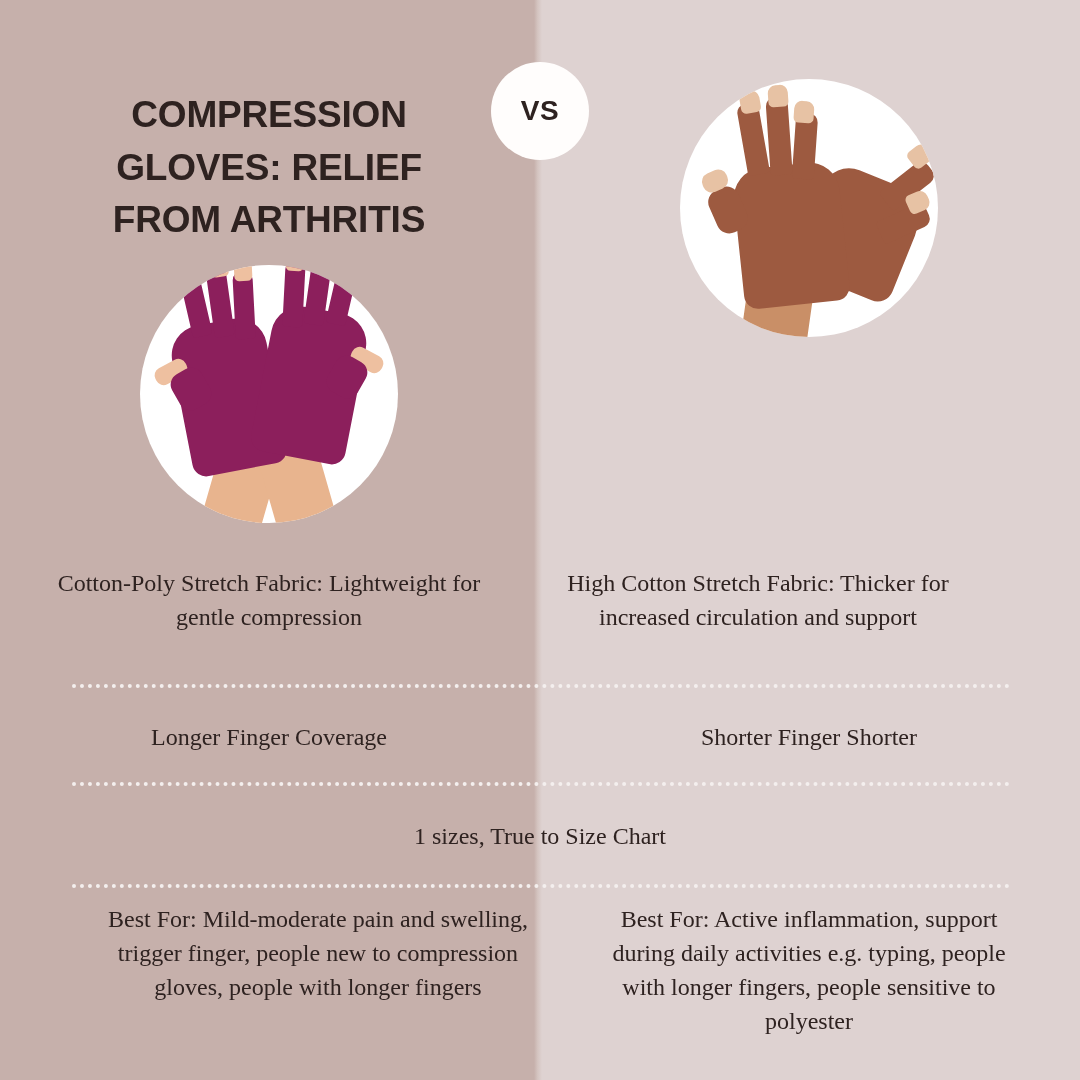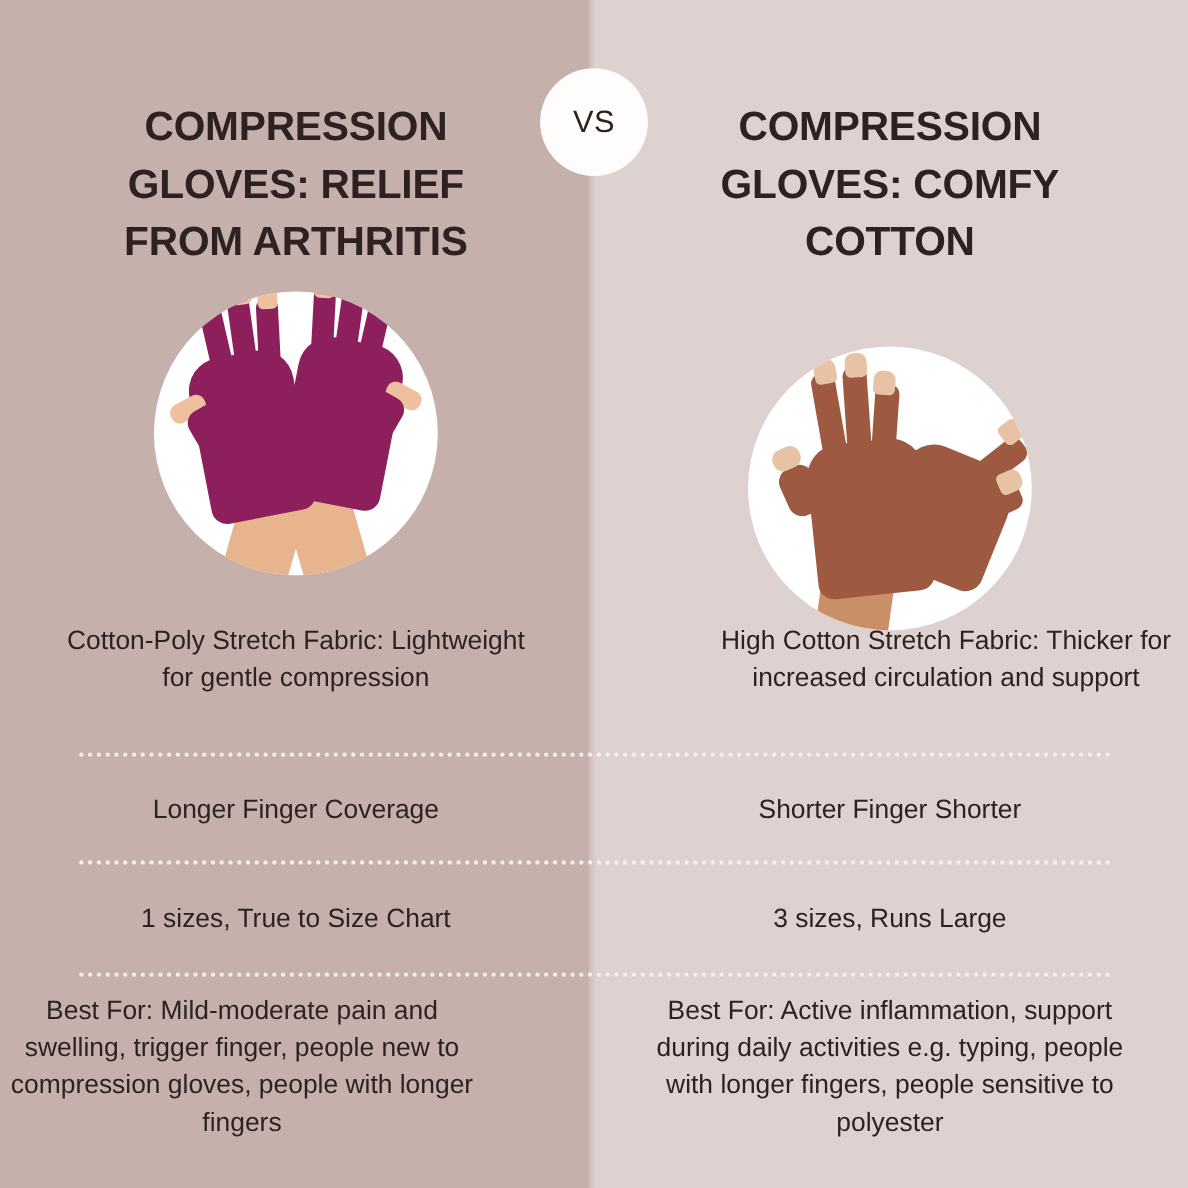--- a/index.html
+++ b/index.html
@@ -91,21 +91,21 @@
   
   .spec {
     width:440px;
     text-align:center;
     font-size:24px;
     line-height:1.42;
     color:#2e2220;
   }
 
   
-  .row-slot { position:absolute; width:100%; display:flex; justify-content:center; }
+  .row-slot { position:absolute; width:100%; display:flex; justify-content:center;font-family:Liberation Serif, serif; }
   #slot-a { top:566px; }
   #slot-b { top:720px; }
   #slot-c { top:819px; }
   #slot-d { top:902px; }
 
   
   .rule {
     position:absolute; left:72px; width:938px; height:4px;
     border-top:4px dotted #f4efee;
   }
@@ -114,21 +114,21 @@
   #rule-3 { top:884px; }
 
   
   #vs-badge {
     position:absolute;
     left:491px; top:62px;
     width:98px; height:98px;
     border-radius:50%;
     background:#fffdfc;
     display:flex; align-items:center; justify-content:center;
-    font-size:28px; font-weight:normal; color:#2e2220;
+    font-size:28px; font-weight:bold; color:#2e2220;
     letter-spacing:0.5px;
     z-index:5;
   }
 </style>
 </head>
 <body>
 
 <div id="stage">
 
   <div class="panel-bg" id="panel-left-bg"></div>
@@ -163,21 +163,20 @@
         <div class="nail" style="right:70px;  top:-20px; transform:rotate(8deg);"></div>
         <div class="nail" style="right:94px;  top:-16px; transform:rotate(3deg);"></div>
         <div class="nail skin-dark" style="right:14px; top:86px; width:34px; height:18px; border-radius:8px; transform:rotate(28deg);"></div>
         <div class="finger" style="background:#8c1f5c; right:34px; top:92px; width:34px; height:40px; border-radius:12px; transform:rotate(30deg);"></div>
       </div>
     </div>
   </div>
 
   <div class="col" id="col-right">
 
-    <div class="heading">Compression Gloves: Comfy Cotton</div>
 
     <div class="product-circle">
       <div class="glove-scene">
         <div class="arm skin-dark l" style="left:66px; bottom:-20px; width:66px; height:110px; transform:rotate(8deg);"></div>
 
         <div class="glove brown" style="right:26px; top:96px; width:104px; height:116px; border-radius:28px 40px 16px 16px; transform:rotate(22deg);"></div>
         <div class="finger" style="background:#9d5a40; right:18px; top:78px; width:24px; height:56px; transform:rotate(52deg);"></div>
         <div class="nail" style="right:8px; top:66px; width:20px; height:22px; background:#e7c2a4; transform:rotate(52deg);"></div>
         <div class="finger" style="background:#9d5a40; right:22px; top:118px; width:24px; height:52px; transform:rotate(66deg);"></div>
         <div class="nail" style="right:10px; top:112px; width:20px; height:22px; background:#e7c2a4; transform:rotate(66deg);"></div>
@@ -192,45 +191,42 @@
         <div class="finger" style="background:#9d5a40; left:32px; top:108px; width:32px; height:46px; border-radius:13px; transform:rotate(-24deg);"></div>
         <div class="nail" style="left:22px; top:92px; width:26px; height:20px; background:#e7c2a4; border-radius:9px; transform:rotate(-24deg);"></div>
       </div>
     </div>
   </div>
 
   <div class="row-slot" id="slot-a">
     <div style="width:538px; display:flex; justify-content:center;">
       <div class="spec">Cotton-Poly Stretch Fabric: Lightweight for gentle compression</div>
     </div>
-    <div style="width:542px; display:flex; justify-content:flex-end;">
+    <div style="width:542px; display:flex; justify-content:flex-start;">
       <div class="spec">High Cotton Stretch Fabric: Thicker for increased circulation and support</div>
     </div>
   </div>
 
   <div class="row-slot" id="slot-b">
     <div style="width:538px; display:flex; justify-content:center;">
       <div class="spec">Longer Finger Coverage</div>
     </div>
     <div style="width:542px; display:flex; justify-content:center;">
       <div class="spec">Shorter Finger Shorter</div>
     </div>
   </div>
 
   <div class="row-slot" id="slot-c">
     <div style="width:538px; display:flex; justify-content:center;">
       <div class="spec">1 sizes, True to Size Chart</div>
     </div>
-    <div style="width:542px; display:flex; justify-content:center;">
-      <div class="spec">3 sizes, Runs Large</div>
-    </div>
   </div>
 
   <div class="row-slot" id="slot-d">
-    <div style="width:538px; display:flex; justify-content:flex-start;">
+    <div style="width:538px; display:flex; justify-content:flex-end;">
       <div class="spec">Best For: Mild-moderate pain and swelling, trigger finger, people new to compression gloves, people with longer fingers</div>
     </div>
     <div style="width:542px; display:flex; justify-content:center;">
       <div class="spec">Best For: Active inflammation, support during daily activities e.g. typing, people with longer fingers, people sensitive to polyester</div>
     </div>
   </div>
 
   <div class="rule" id="rule-1"></div>
   <div class="rule" id="rule-2"></div>
   <div class="rule" id="rule-3"></div>

